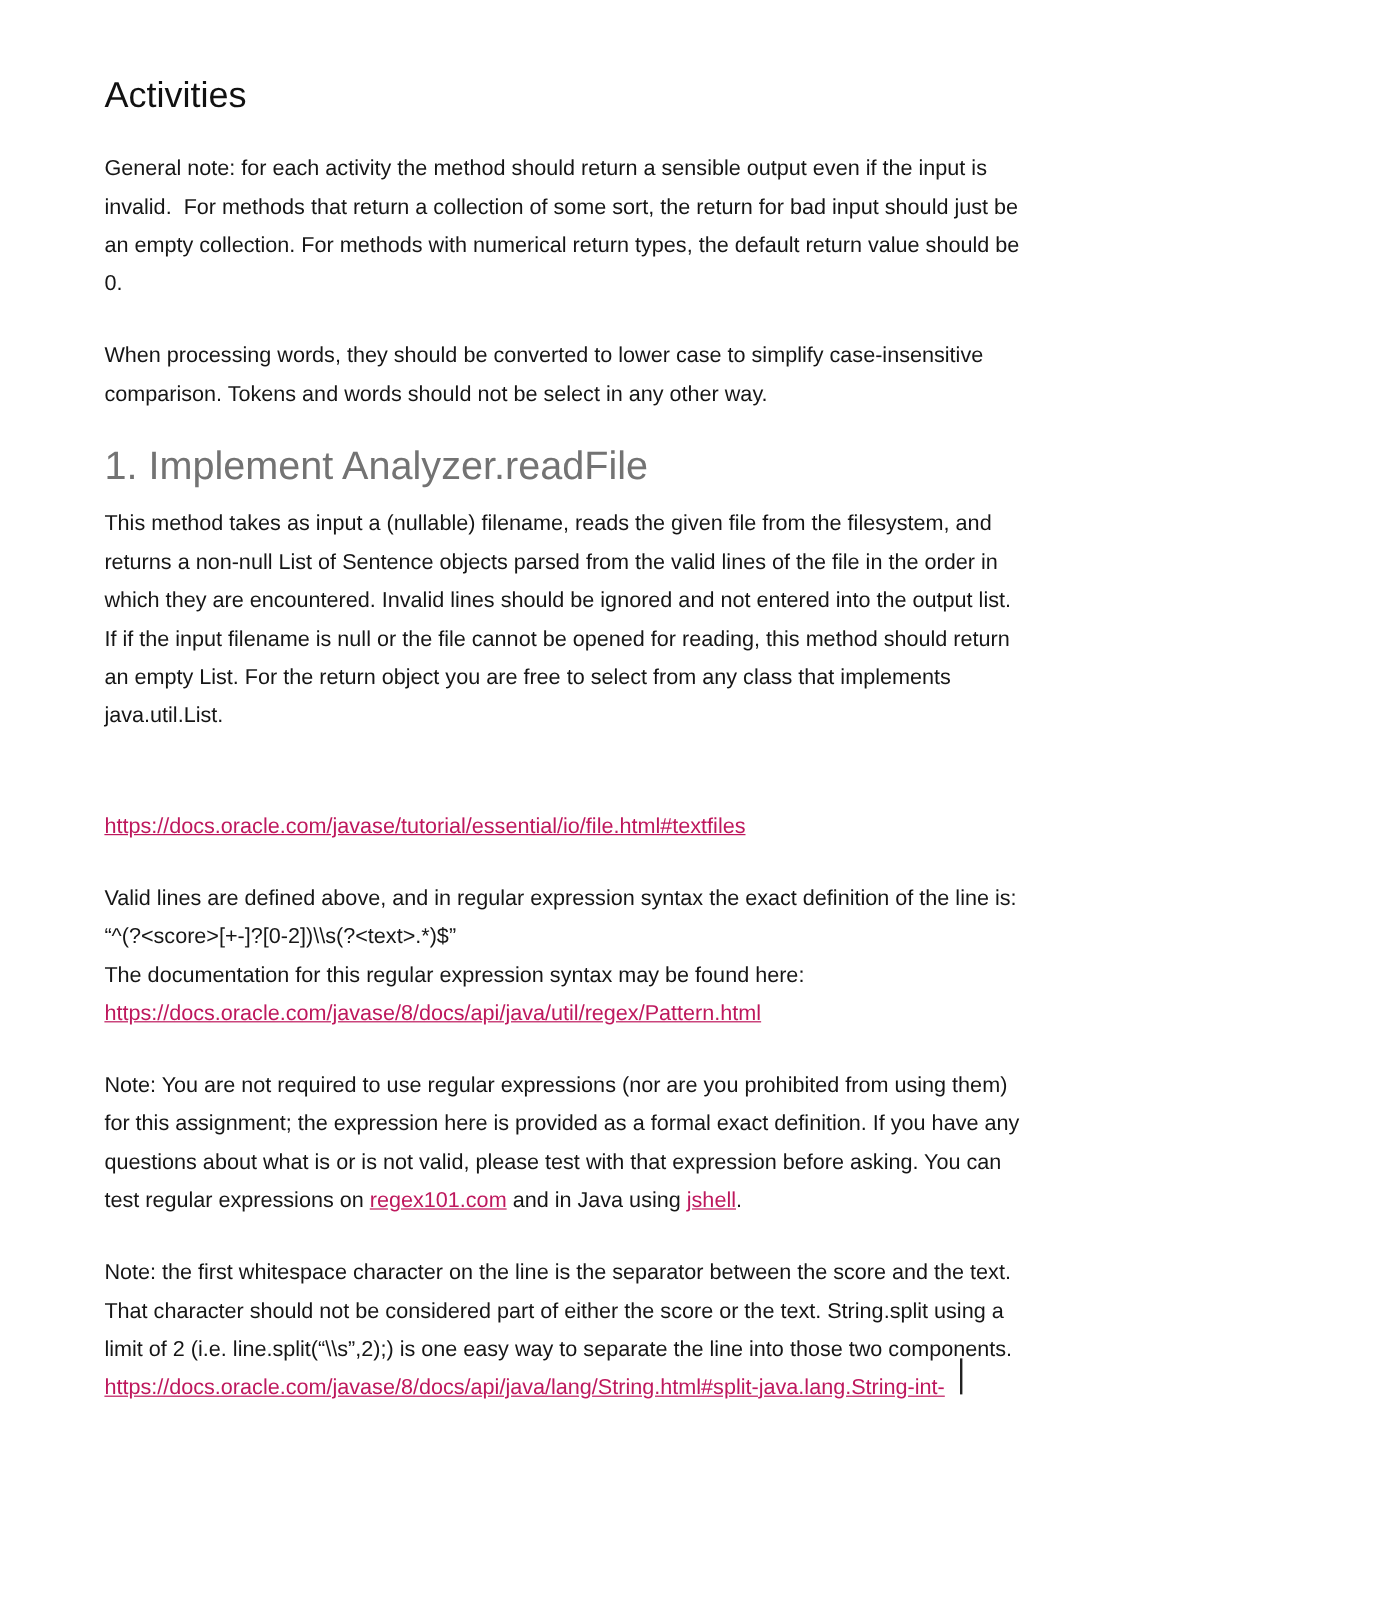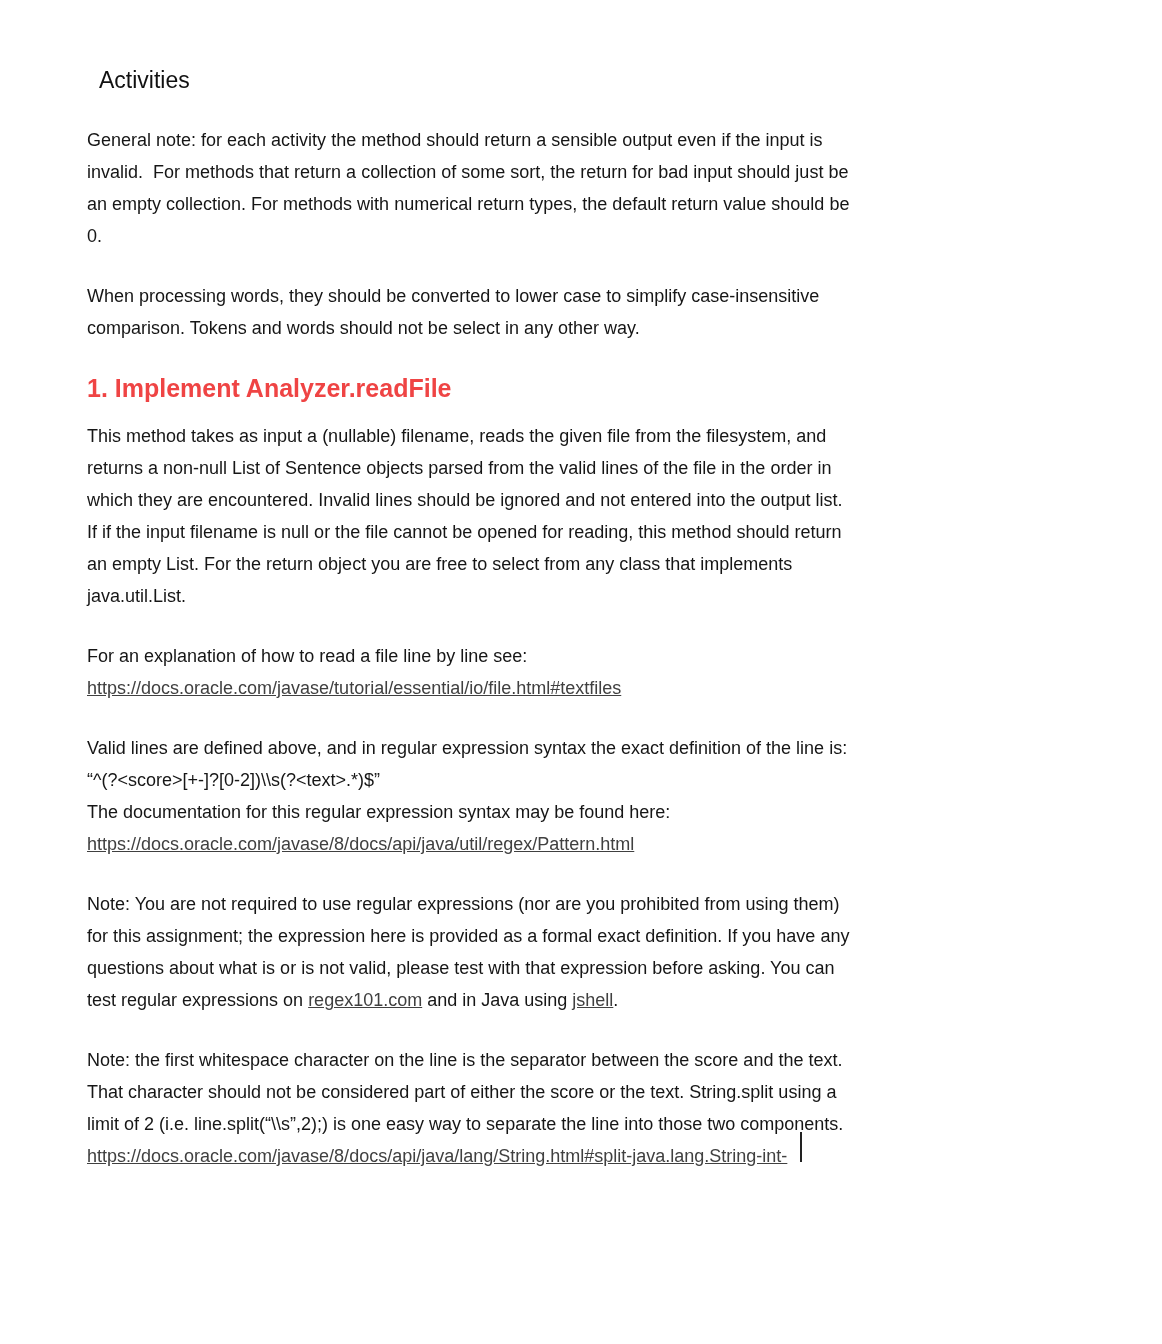--- a/index.html
+++ b/index.html
@@ -16,41 +16,41 @@
   .page {
     position: relative;
     box-sizing: border-box;
     width: 1162px;
     height: 1344px;
     padding: 60px 90px 0 87px;
     background: #ffffff;
     overflow: hidden;
   }
   h1.doc-title {
-    font-size: 23px;
+    font-size: 30px;
     font-weight: 400;
     line-height: 40px;
-    margin: 0 0 24px 12px;
+    margin: 0 0 24px 0;
     color: #111111;
   }
   h2.section-heading {
-    font-size: 25px;
-    font-weight: 700;
+    font-size: 33px;
+    font-weight: 400;
     line-height: 32px;
     margin: 0 0 16px 0;
-    color: #ef4444;
+    color: #737373;
   }
   p.body-text {
     font-size: 18px;
     line-height: 32px;
     margin: 0 0 28px 0;
     white-space: pre-wrap;
   }
   a.doc-link {
-    color: #404040;
+    color: #be185d;
     text-decoration: underline;
     cursor: pointer;
   }
   strong.note-label {
     font-weight: 400;
   }
   .regex-pattern {
     font-weight: 400;
   }
   .text-cursor {
@@ -80,21 +80,21 @@
 
   <h2 class="section-heading">1. Implement Analyzer.readFile</h2>
 
   <p class="body-text">This method takes as input a (nullable) filename, reads the given file from the filesystem, and
 returns a non-null List of Sentence objects parsed from the valid lines of the file in the order in
 which they are encountered. Invalid lines should be ignored and not entered into the output list.
 If if the input filename is null or the file cannot be opened for reading, this method should return
 an empty List. For the return object you are free to select from any class that implements
 java.util.List.</p>
 
-  <p class="body-text"><span>For an explanation of how to read a file line by line see:</span><br><a href="#" class="doc-link">https://docs.oracle.com/javase/tutorial/essential/io/file.html#textfiles</a></p>
+  <p class="body-text"><br><a href="#" class="doc-link">https://docs.oracle.com/javase/tutorial/essential/io/file.html#textfiles</a></p>
 
   <p class="body-text"><span>Valid lines are defined above, and in regular expression syntax the exact definition of the line is:</span><br><span class="regex-pattern">“^(?&lt;score&gt;[+-]?[0-2])\\s(?&lt;text&gt;.*)$”</span><br><span>The documentation for this regular expression syntax may be found here:</span><br><a href="#" class="doc-link">https://docs.oracle.com/javase/8/docs/api/java/util/regex/Pattern.html</a></p>
 
   <p class="body-text"><strong class="note-label">Note</strong><span>: You are not required to use regular expressions (nor are you prohibited from using them)
 for this assignment; the expression here is provided as a formal exact definition. If you have any
 questions about what is or is not valid, please test with that expression before asking. You can
 test regular expressions on </span><a href="#" class="doc-link">regex101.com</a><span> and in Java using </span><a href="#" class="doc-link">jshell</a><span>.</span></p>
 
   <p class="body-text"><strong class="note-label">Note</strong><span>: the first whitespace character on the line is the separator between the score and the text.
 That character should not be considered part of either the score or the text. String.split using a

